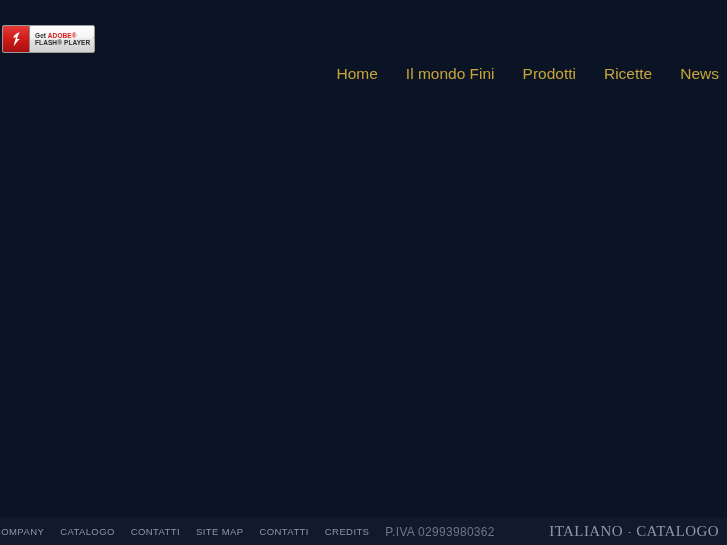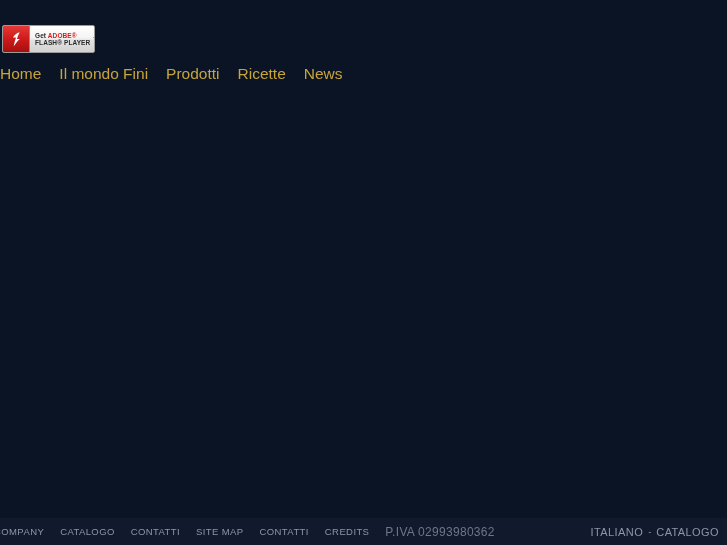--- a/index.html
+++ b/index.html
@@ -75,30 +75,31 @@
   }
 
   
   #main-nav {
     position: absolute;
     left: 0;
     top: 61px;
     width: 727px;
     height: 25px;
     display: flex;
-    align-items: center;
-    padding-right: 20px;
+    justify-content: flex-end;
+    align-items: center;
+    padding-right: 8px;
     box-sizing: border-box;
   }
   .nav-item {
     color: #c9a43a;
     font-size: 15.5px;
     font-family: "Liberation Sans", sans-serif;
     white-space: nowrap;
-    margin-left: 18px;
+    margin-left: 28px;
     cursor: pointer;
     text-decoration: none;
   }
   .nav-item:first-child { margin-left: 0; }
 
   
   #stage {
     position: absolute;
     left: 0;
     top: 90px;
@@ -145,24 +146,25 @@
     position: absolute;
     right: 8px;
     top: 0;
     height: 27px;
     display: flex;
     align-items: center;
     white-space: nowrap;
   }
   .lang-link {
     color: #8e96a6;
-    font-size: 11px;
+    font-size: 15px;
     letter-spacing: 0.4px;
     cursor: pointer;
     text-decoration: none;
+    font-family: Liberation Serif, serif;
   }
   .lang-sep {
     color: #8e96a6;
     font-size: 9.5px;
     margin: 0 5px;
   }
 </style>
 </head>
 <body>
 

